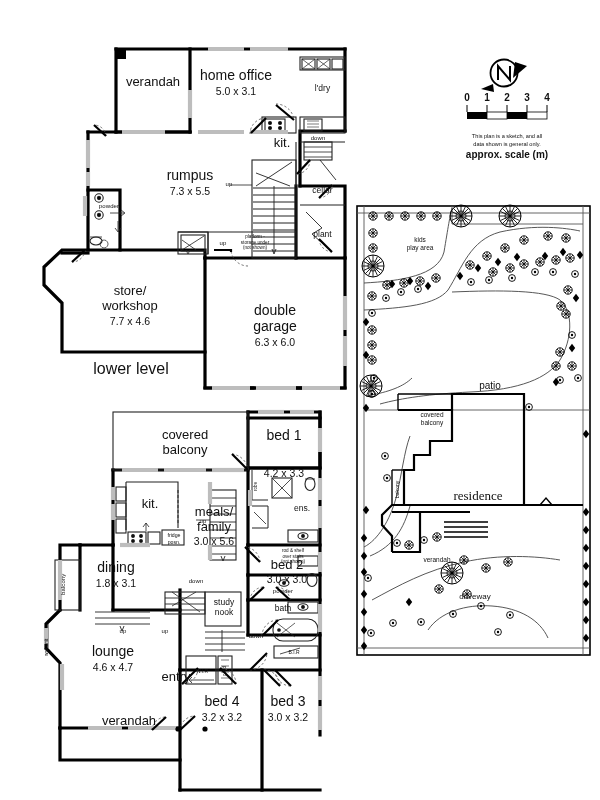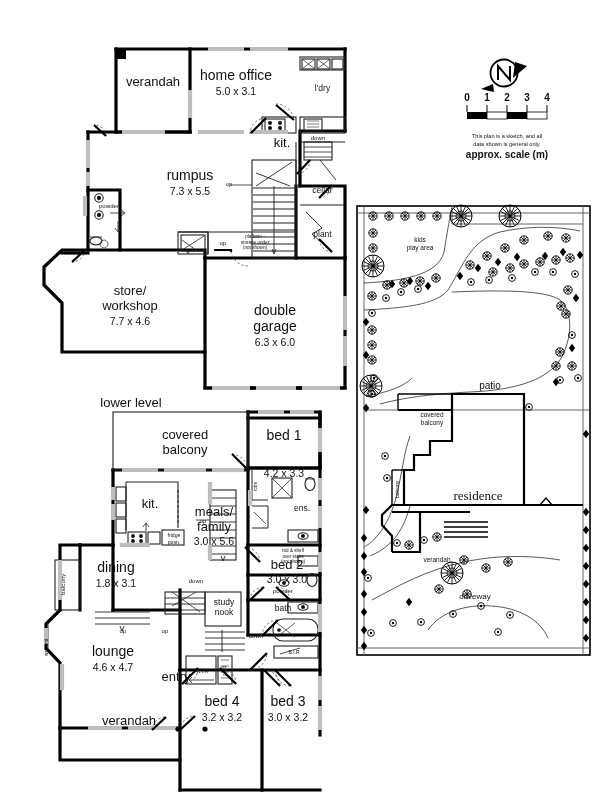--- a/index.html
+++ b/index.html
@@ -9,21 +9,21 @@
     font-family:"Liberation Sans", sans-serif;color:#111;
   }
   #plan{position:absolute;left:0;top:0;width:600px;height:800px;}
   .lbl{position:absolute;text-align:center;line-height:1.12;white-space:pre;}
   .room-name{font-size:13px;font-weight:400;color:#111;}
   .room-name.big{font-size:14px;}
   .room-dim{font-size:10.5px;color:#111;}
   .small-lbl{font-size:6px;color:#111;letter-spacing:.1px;}
   .tiny-lbl{font-size:4.6px;color:#111;line-height:1.25;}
   .mid-lbl{font-size:8.5px;color:#111;}
-  .level-lbl{font-size:13px;color:#111;margin-top:36px;}
+  .level-lbl{font-size:16px;color:#111;}
   .site-lbl{font-size:12px;color:#111;text-align:center;}
   .site-small{font-size:6.5px;color:#111;line-height:1.25;}
   .scale-nums{font-size:10px;font-weight:bold;}
   .scale-cap{font-size:10px;font-weight:bold;}
   .scale-note{font-size:5.6px;line-height:1.35;color:#111;}
   .vert{writing-mode:vertical-rl;transform:rotate(180deg);}
 </style>
 </head>
 <body>
 

